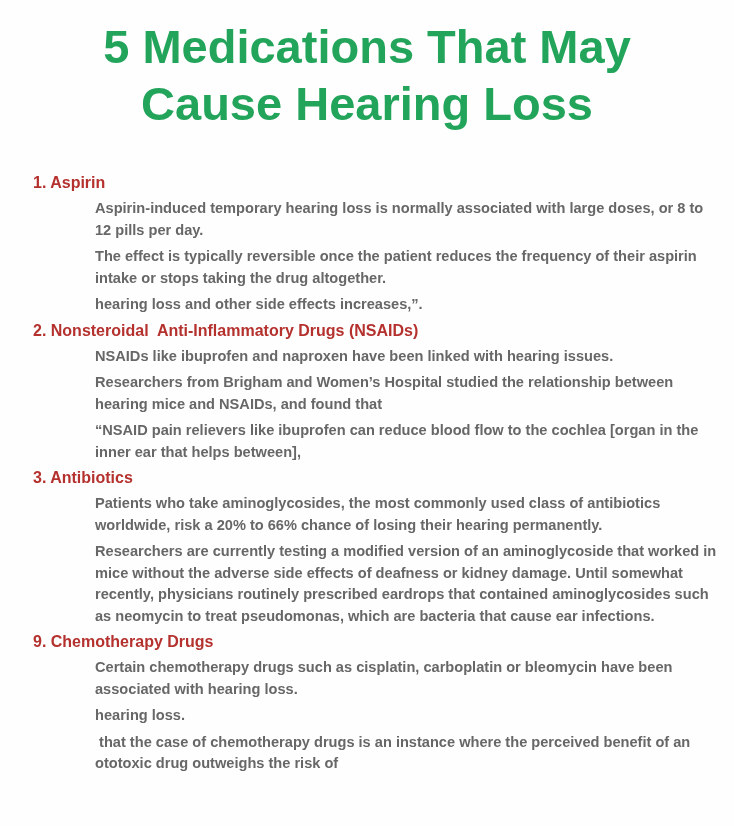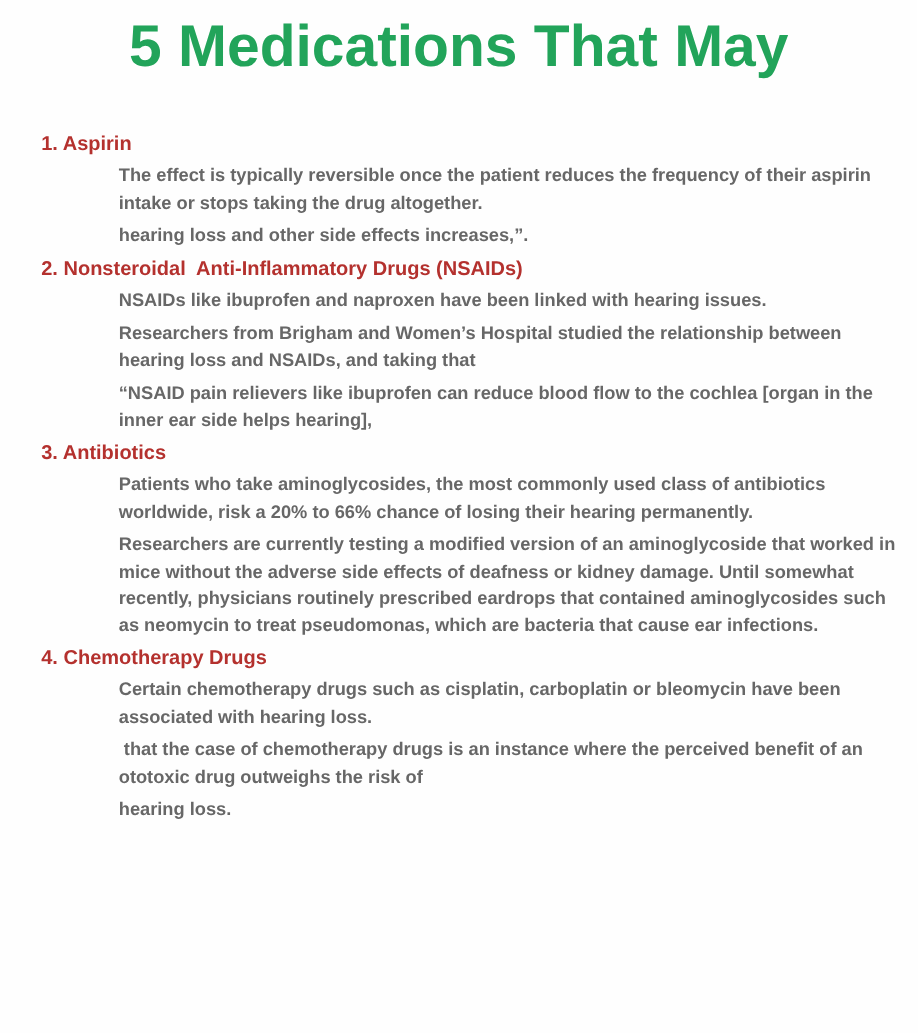--- a/index.html
+++ b/index.html
@@ -10,21 +10,21 @@
   .doc {
     position: relative;
     width: 734px;
     height: 826px;
     overflow: hidden;
     background: #fefefe;
     font-family: "Liberation Sans", "DejaVu Sans", sans-serif;
   }
   .title {
     margin: 0;
-    padding-top: 8px;
+    padding-top: 18px;
     text-align: center;
     color: #22a45a;
     font-weight: bold;
     font-size: 47px;
     line-height: 57px;
     letter-spacing: 0px;
   }
   .title .tline {
     display: block;
   }
@@ -51,44 +51,46 @@
     line-height: 21.5px;
     white-space: pre-wrap;
   }
 </style>
 </head>
 <body>
 
 <div class="doc">
   <h1 class="title">
     <span class="tline">5 Medications That May</span>
+    <span class="tline">Cause Hearing Loss</span>
   </h1>
 
   <div class="content">
 
     <section class="section">
       <h2 class="heading">1. Aspirin</h2>
+      <p class="para">Aspirin-induced temporary hearing loss is normally associated with large doses, or 8 to 12 pills per day.</p>
       <p class="para">The effect is typically reversible once the patient reduces the frequency of their aspirin intake or stops taking the drug altogether.</p>
       <p class="para">hearing loss and other side effects increases,”.</p>
     </section>
 
     <section class="section">
       <h2 class="heading">2. Nonsteroidal  Anti-Inflammatory Drugs (NSAIDs)</h2>
       <p class="para">NSAIDs like ibuprofen and naproxen have been linked with hearing issues.</p>
-      <p class="para">Researchers from Brigham and Women’s Hospital studied the relationship between hearing loss and NSAIDs, and taking that</p>
-      <p class="para">“NSAID pain relievers like ibuprofen can reduce blood flow to the cochlea [organ in the inner ear side helps hearing],</p>
+      <p class="para">Researchers from Brigham and Women’s Hospital studied the relationship between hearing mice and NSAIDs, and found that</p>
+      <p class="para">“NSAID pain relievers like ibuprofen can reduce blood flow to the cochlea [organ in the inner ear that helps between],</p>
     </section>
 
     <section class="section">
       <h2 class="heading">3. Antibiotics</h2>
       <p class="para">Patients who take aminoglycosides, the most commonly used class of antibiotics worldwide, risk a 20% to 66% chance of losing their hearing permanently.</p>
       <p class="para">Researchers are currently testing a modified version of an aminoglycoside that worked in mice without the adverse side effects of deafness or kidney damage. Until somewhat recently, physicians routinely prescribed eardrops that contained aminoglycosides such as neomycin to treat pseudomonas, which are bacteria that cause ear infections.</p>
     </section>
 
     <section class="section">
-      <h2 class="heading">4. Chemotherapy Drugs</h2>
+      <h2 class="heading">9. Chemotherapy Drugs</h2>
       <p class="para">Certain chemotherapy drugs such as cisplatin, carboplatin or bleomycin have been associated with hearing loss.</p>
+      <p class="para">hearing loss.</p>
       <p class="para"> that the case of chemotherapy drugs is an instance where the perceived benefit of an ototoxic drug outweighs the risk of</p>
-      <p class="para">hearing loss.</p>
     </section>
 
   </div>
 </div>
 
 </body></html>

